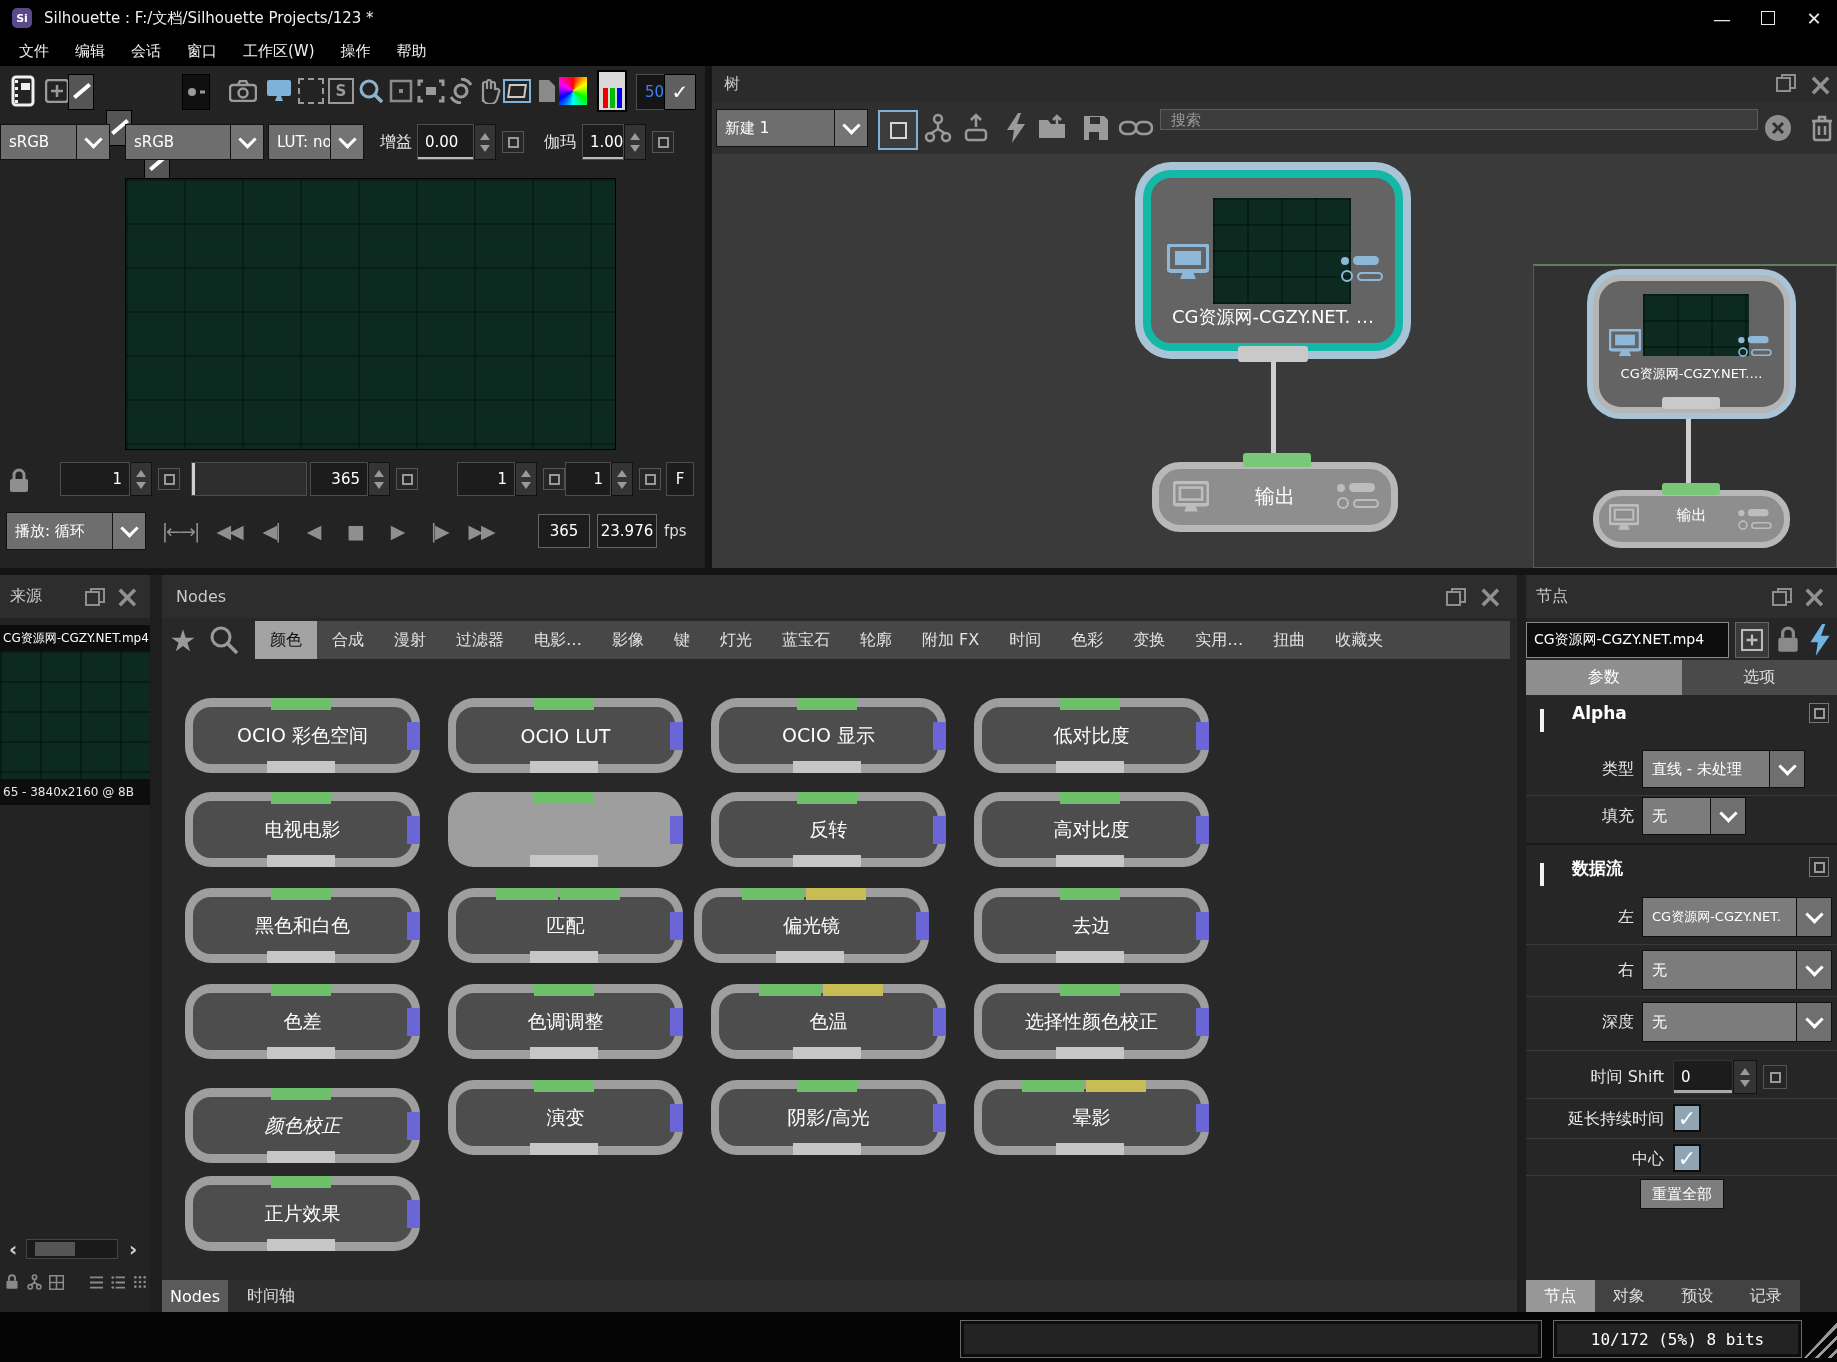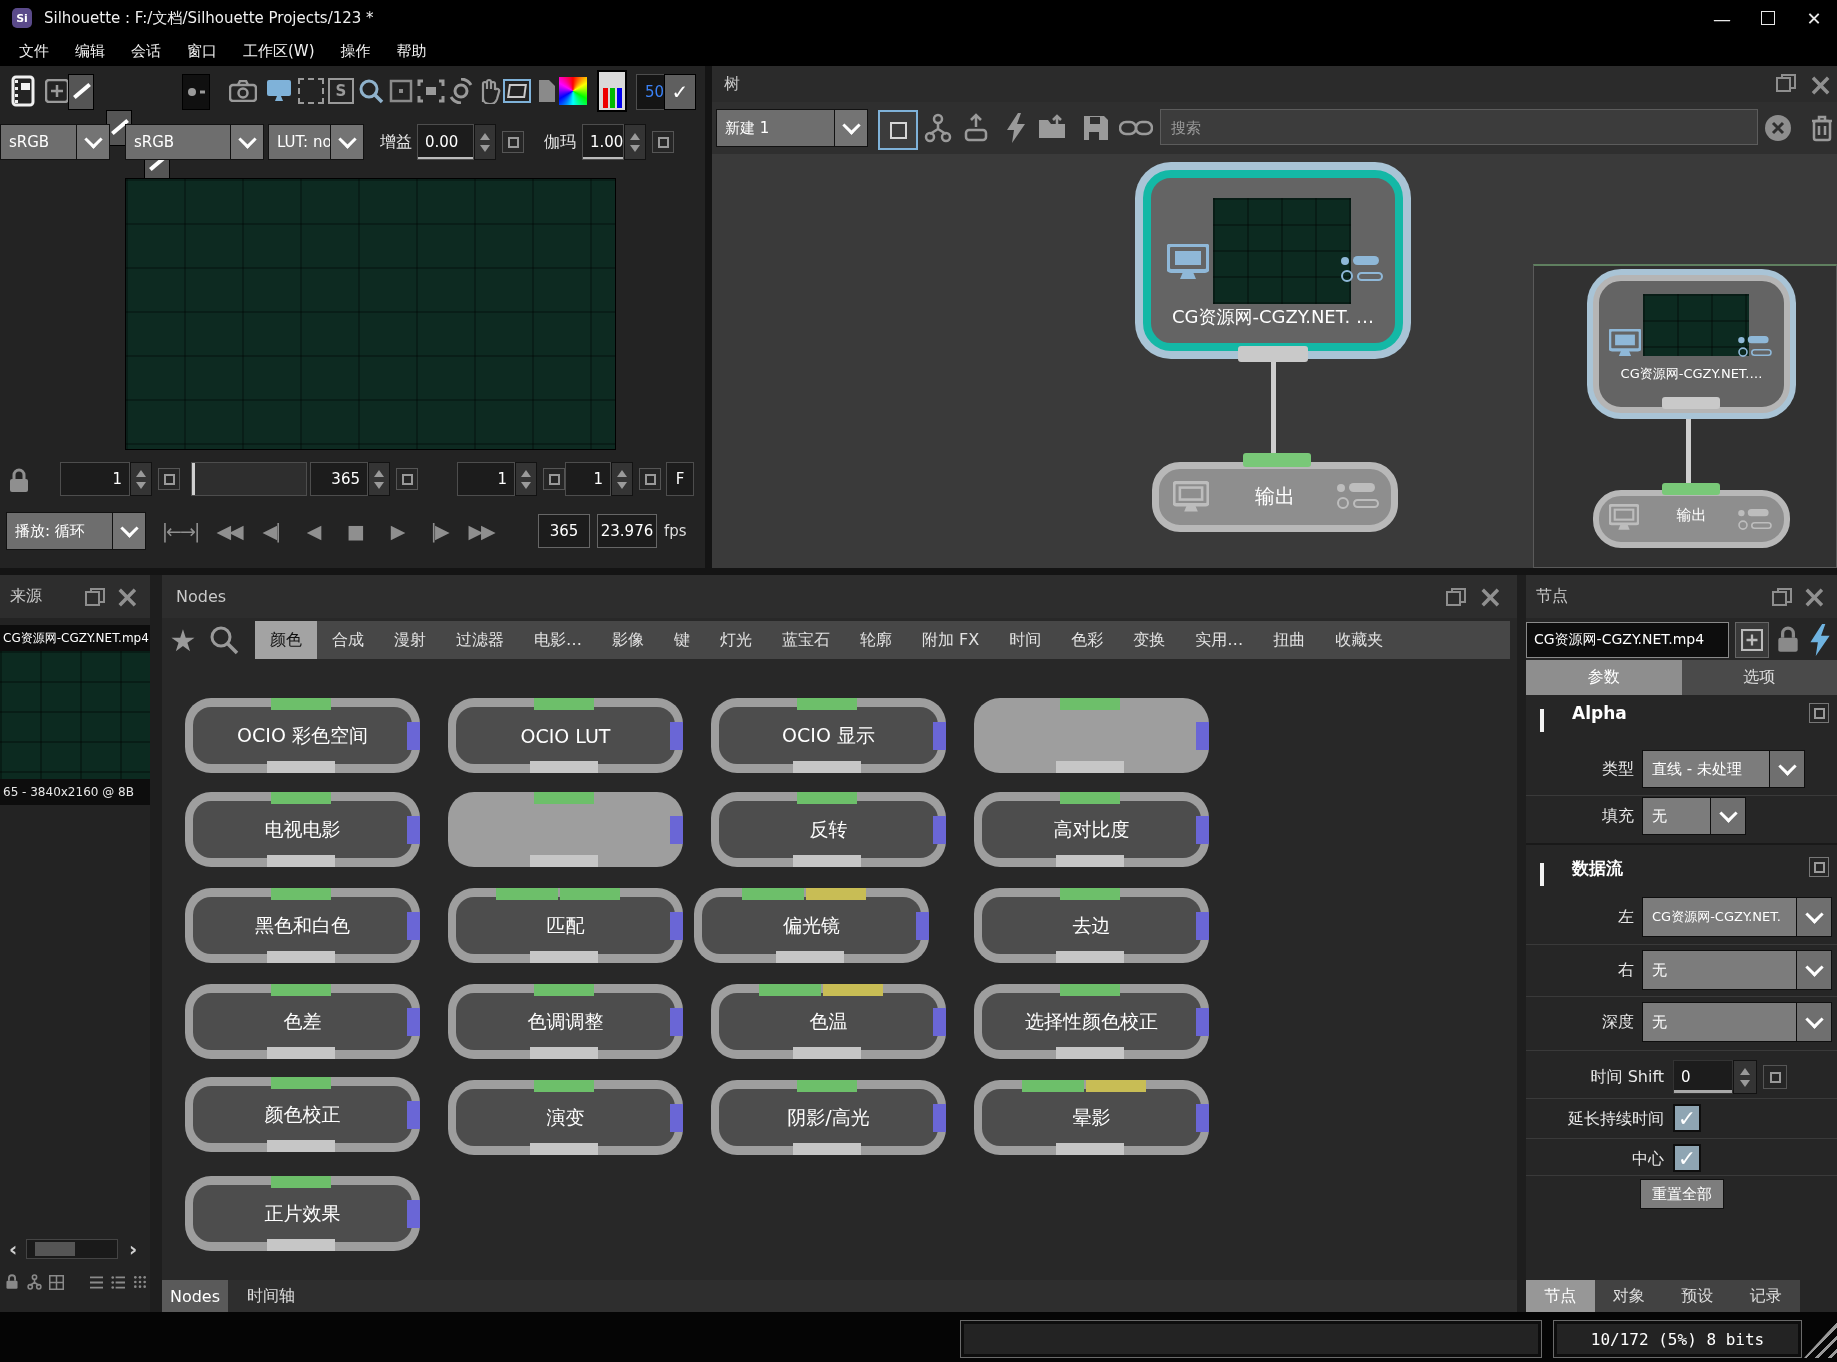--- a/index.html
+++ b/index.html
@@ -391,21 +391,21 @@
             <rect x="7" y="18" width="10" height="8" fill="#2f2f2f"></rect>
             <rect x="8" y="3" width="10" height="7" fill="#2f2f2f"></rect>
           </svg>
       </div>
       <div class="ttool" style="left:406px">
         <svg width="34" height="22" viewBox="0 0 34 22">
             <rect x="1" y="5" width="16" height="12" rx="6" fill="none" stroke="#9a9a9a" stroke-width="2.5"></rect>
             <rect x="17" y="5" width="16" height="12" rx="6" fill="none" stroke="#9a9a9a" stroke-width="2.5"></rect>
           </svg>
       </div>
-      <input class="p" id="tsearch" style="left: 448px; top: 7px; width: 598px; height: 36px;" placeholder="搜索">
+      <input class="p" id="tsearch" style="left: 448px; top: 7px; width: 598px; height: 21px;" placeholder="搜索">
       <div class="ttool" style="left:1048px">
         <svg width="28" height="28" viewBox="0 0 28 28">
             <circle cx="14" cy="14" r="13" fill="#8e8e8e"></circle>
             <path d="M9 9l10 10M19 9L9 19" stroke="#2f2f2f" stroke-width="3"></path>
           </svg>
       </div>
       <div class="ttool" style="left:1092px">
         <svg width="22" height="28" viewBox="0 0 22 28">
             <rect x="3" y="7" width="16" height="19" rx="2" fill="none" stroke="#9a9a9a" stroke-width="2.5"></rect>
             <path d="M1 7h20M8 7V3h6v4M8 12v9M14 12v9" stroke="#9a9a9a" stroke-width="2.5" fill="none"></path>
@@ -617,20 +617,23 @@
         </div>
         <div class="node-btn" style="left: 549px; top: 39px;">
           <div class="nb-body">
             <div>OCIO 显示</div>
           </div>
           <div class="nb-tab" style="left: 86px; width: 60px; background: rgb(109, 191, 106);"></div>
           <div class="nb-bot"></div>
           <div class="nb-right"></div>
         </div>
         <div class="node-btn" style="left: 812px; top: 39px;">
+          <div class="nb-body">
+            <div>低对比度</div>
+          </div>
           <div class="nb-tab" style="left: 86px; width: 60px; background: rgb(109, 191, 106);"></div>
           <div class="nb-bot"></div>
           <div class="nb-right"></div>
         </div>
         <div class="node-btn" style="left: 23px; top: 133px;">
           <div class="nb-body">
             <div>电视电影</div>
           </div>
           <div class="nb-tab" style="left: 86px; width: 60px; background: rgb(109, 191, 106);"></div>
           <div class="nb-bot"></div>
@@ -717,21 +720,21 @@
           <div class="nb-right"></div>
         </div>
         <div class="node-btn" style="left: 812px; top: 325px;">
           <div class="nb-body">
             <div>选择性颜色校正</div>
           </div>
           <div class="nb-tab" style="left: 86px; width: 60px; background: rgb(109, 191, 106);"></div>
           <div class="nb-bot"></div>
           <div class="nb-right"></div>
         </div>
-        <div class="node-btn" style="left: 23px; top: 418px;">
+        <div class="node-btn" style="left: 23px; top: 429px; font-style: italic;">
           <div class="nb-body">
             <div>颜色校正</div>
           </div>
           <div class="nb-tab" style="left: 86px; width: 60px; background: rgb(109, 191, 106);"></div>
           <div class="nb-bot"></div>
           <div class="nb-right"></div>
         </div>
         <div class="node-btn" style="left: 286px; top: 421px;">
           <div class="nb-body">
             <div>演变</div>

